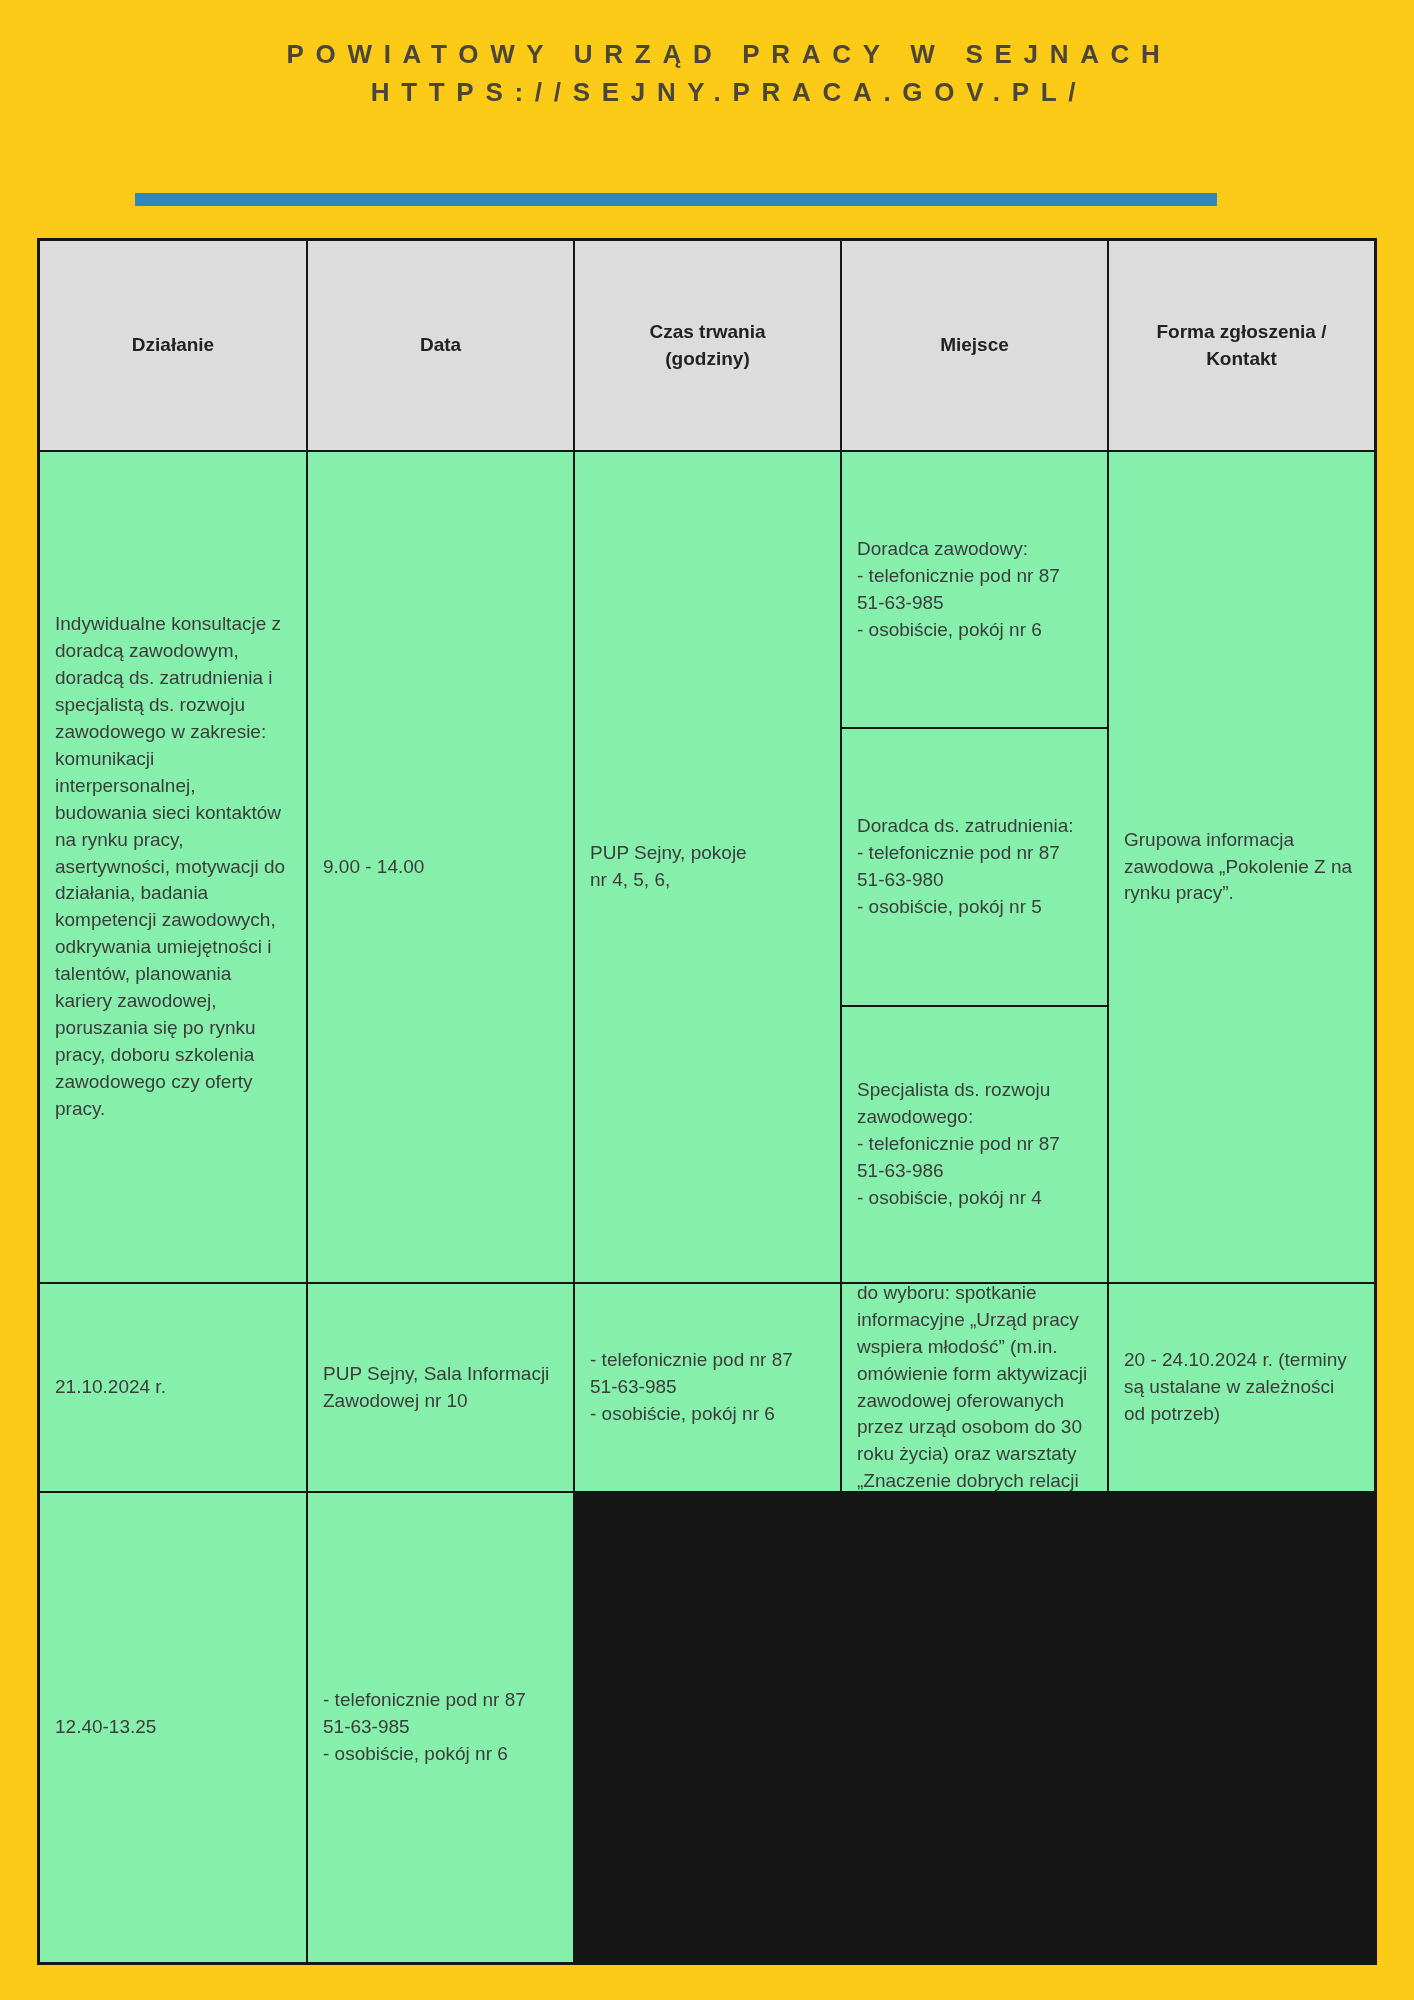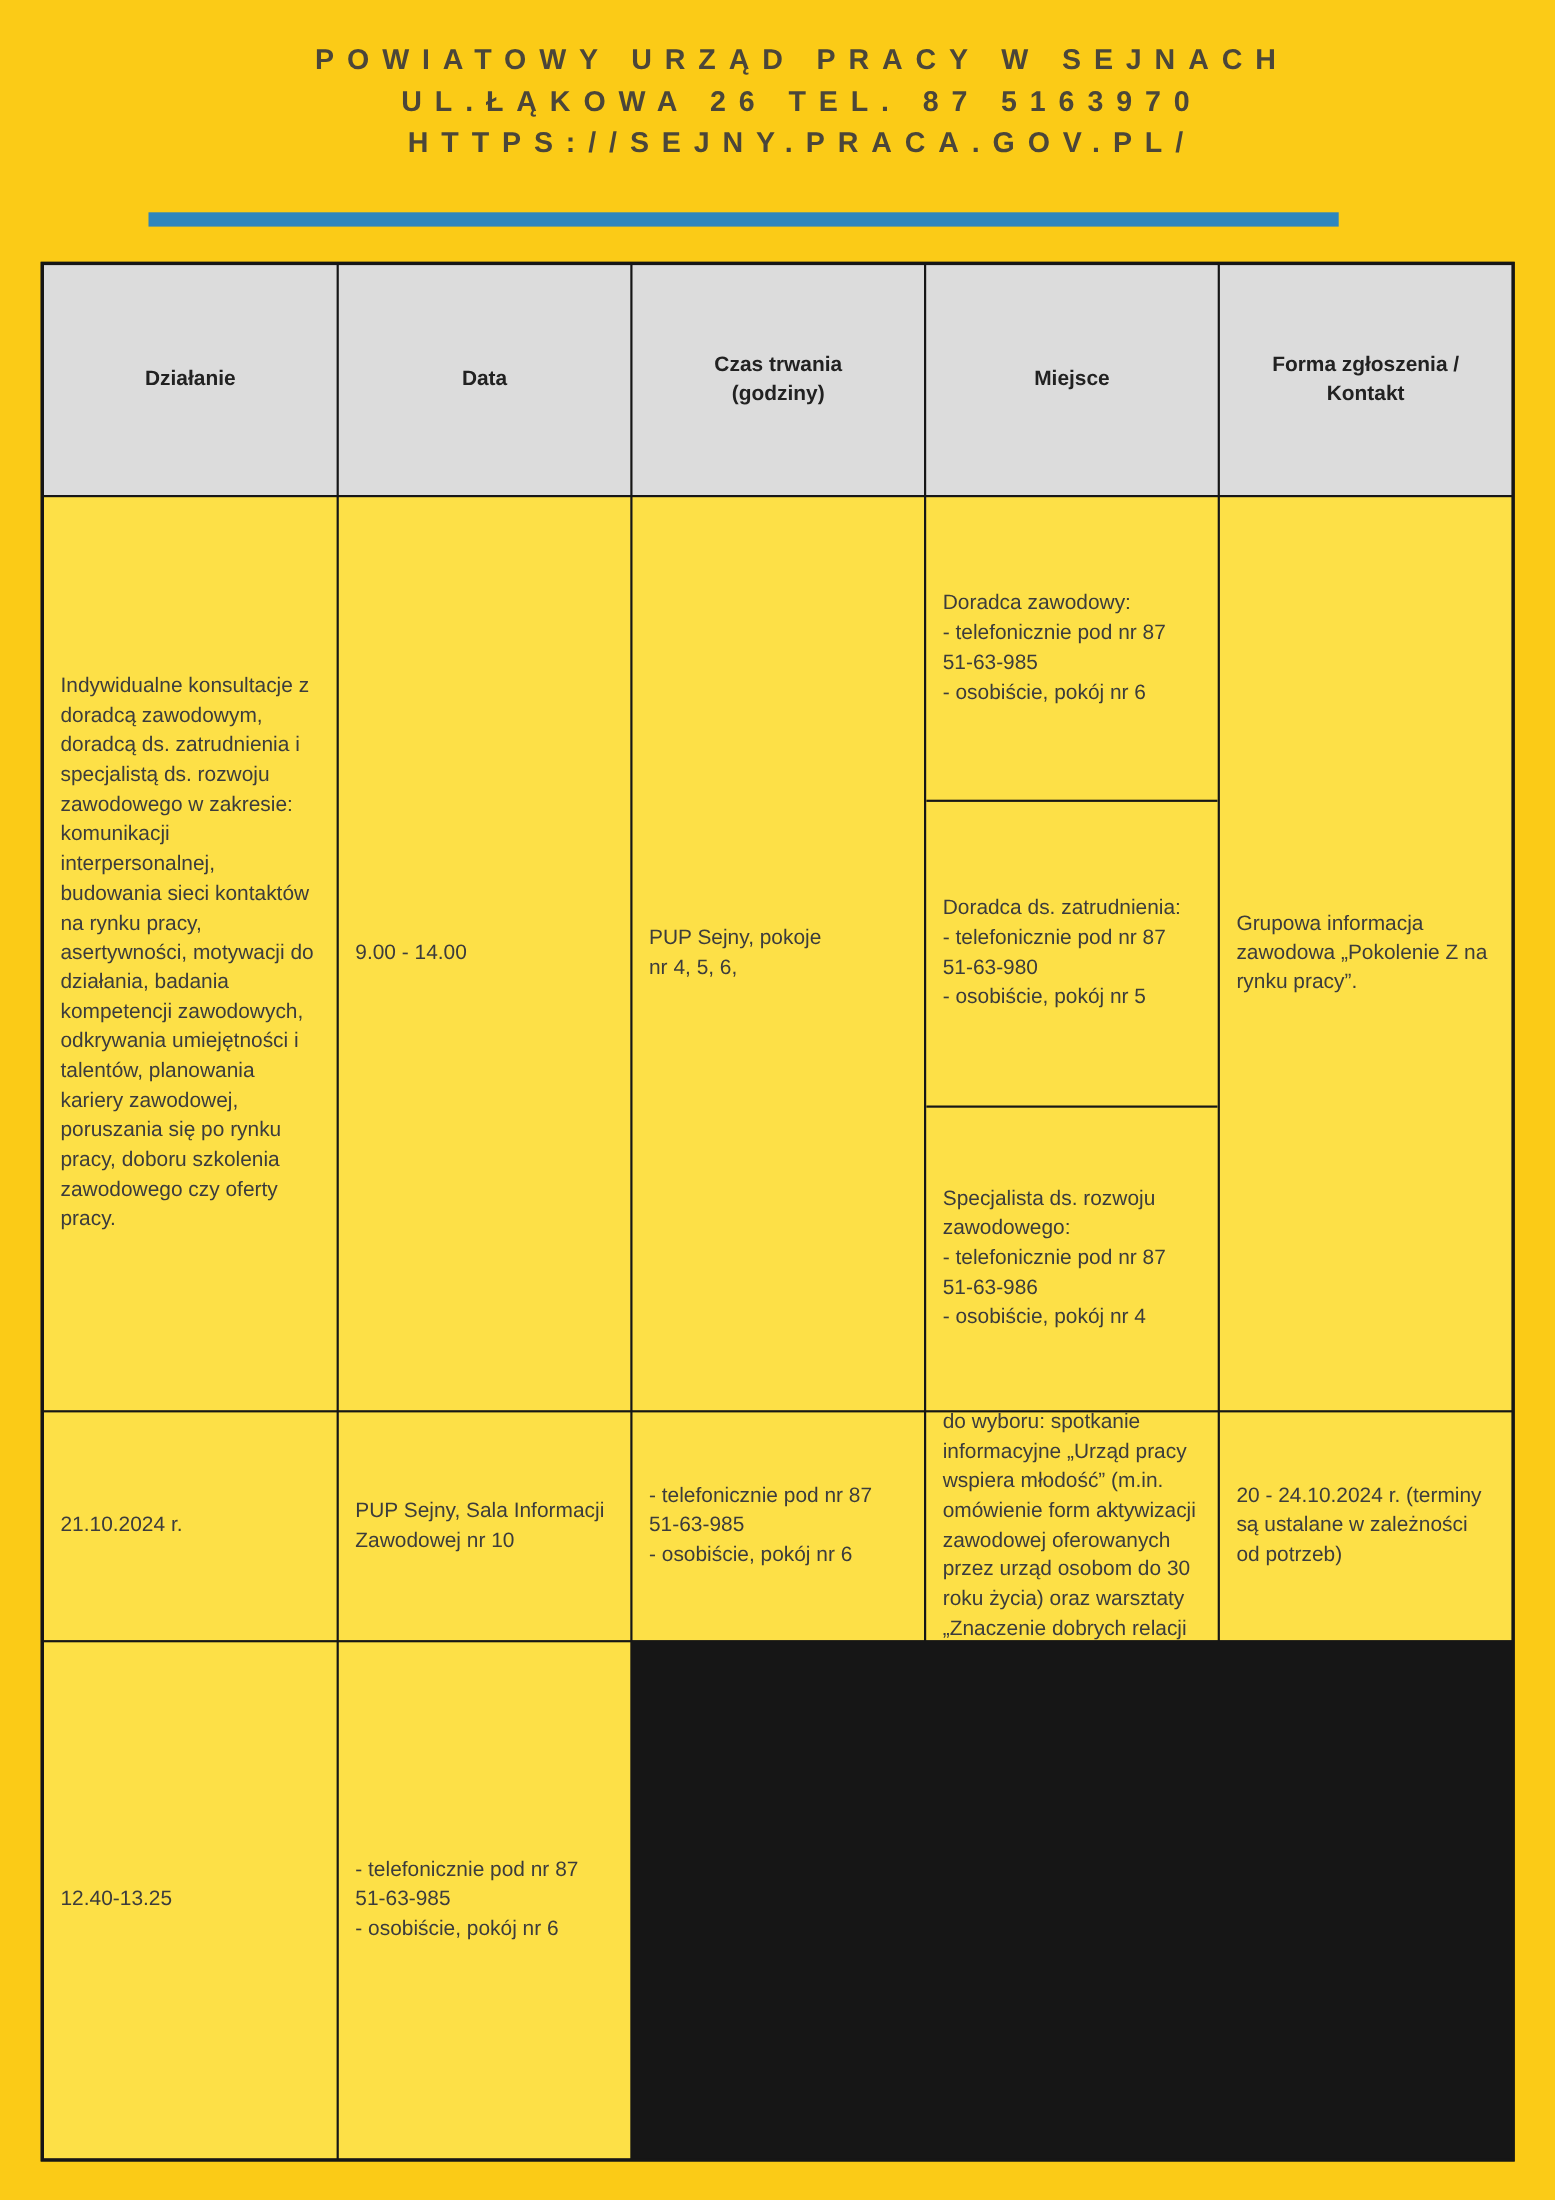--- a/index.html
+++ b/index.html
@@ -28,21 +28,21 @@
   .schedule-table {
     position:absolute; left:37px; top:238px;
     display:grid;
     grid-template-columns:266px 265px 265px 265px 265px;
     grid-template-rows:209px 830px 207px 469px;
     gap:2px;
     background:#161616;
     border:3px solid #161616;
   }
   .cell {
-    background:#fde047;
+    background:#86efac;
     display:flex; align-items:center;
     padding:12px 15px;
     color:#3C3C3C;
     font-size:19px;
     line-height:1.42;
     box-sizing:border-box;
     overflow:hidden;
   }
   .cell .txt { white-space:pre-line; }
   .head {
@@ -64,21 +64,20 @@
     border-top:2px solid #161616;
     box-sizing:border-box;
   }
   .subcell:first-child { border-top:none; }
 </style>
 </head>
 <body>
 
 <div class="masthead">
   <div>POWIATOWY URZĄD PRACY W SEJNACH</div>
-  <div>UL.ŁĄKOWA 26 TEL. 87 5163970</div>
   <div>HTTPS://SEJNY.PRACA.GOV.PL/</div>
 </div>
 
 <div class="accent-bar"></div>
 
 <div class="schedule-table">
 
   <div class="cell head">
     <div class="txt">Działanie</div>
   </div>

